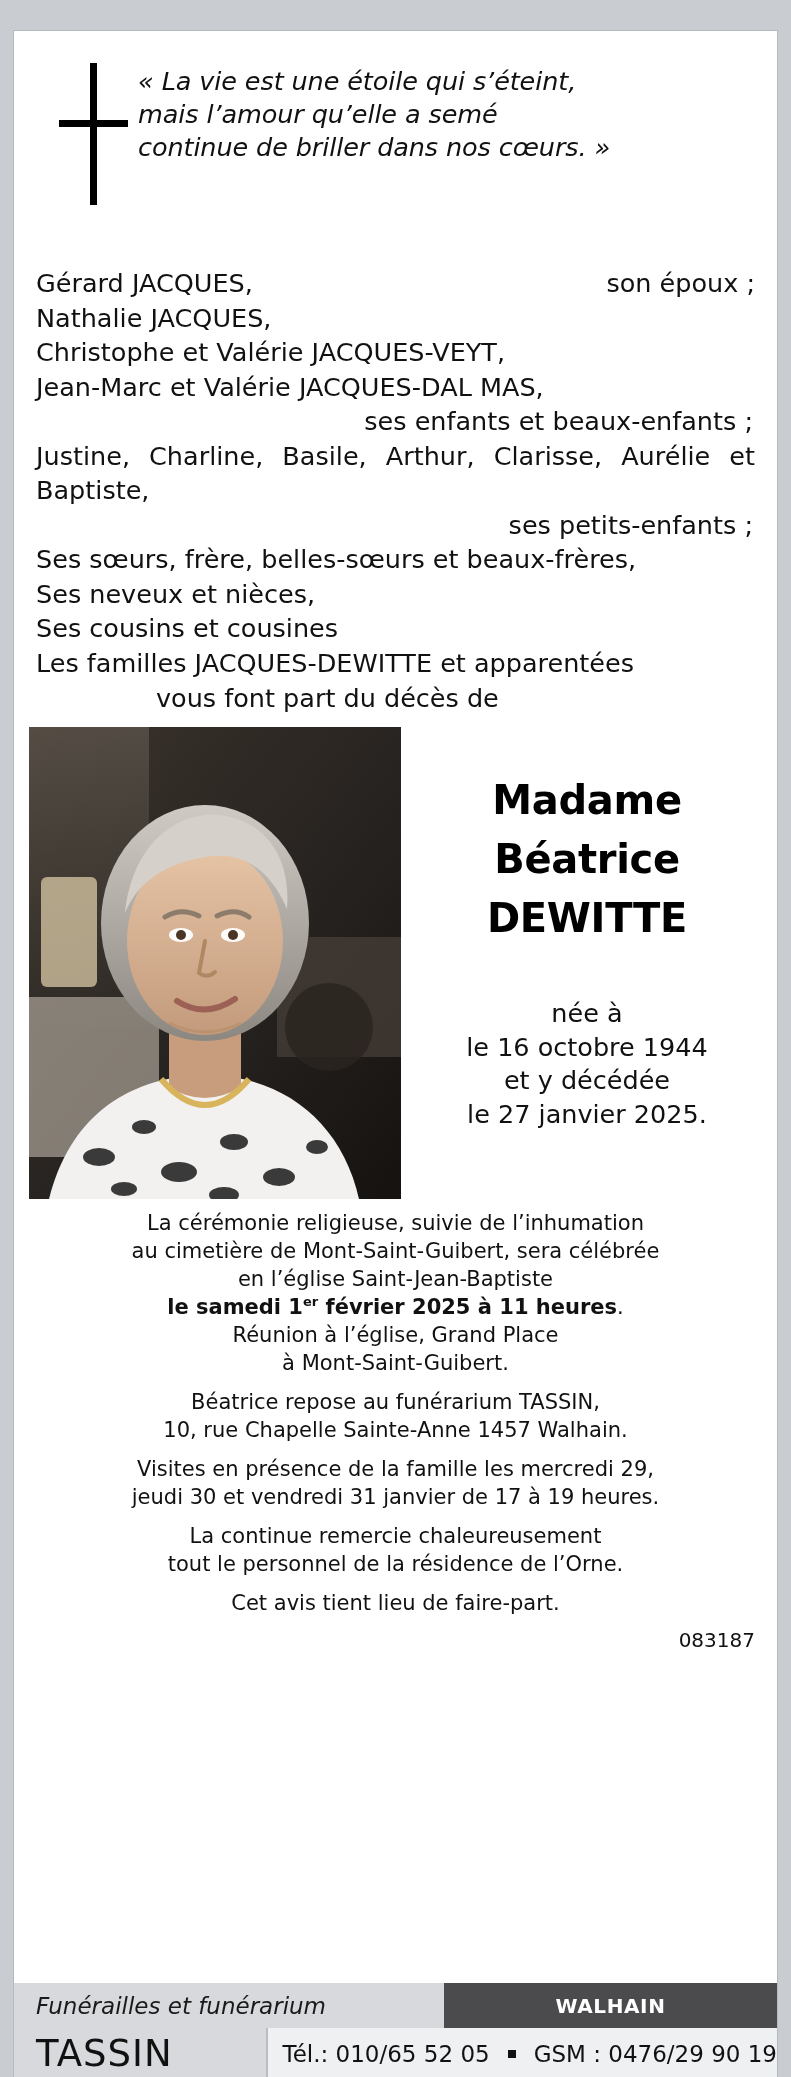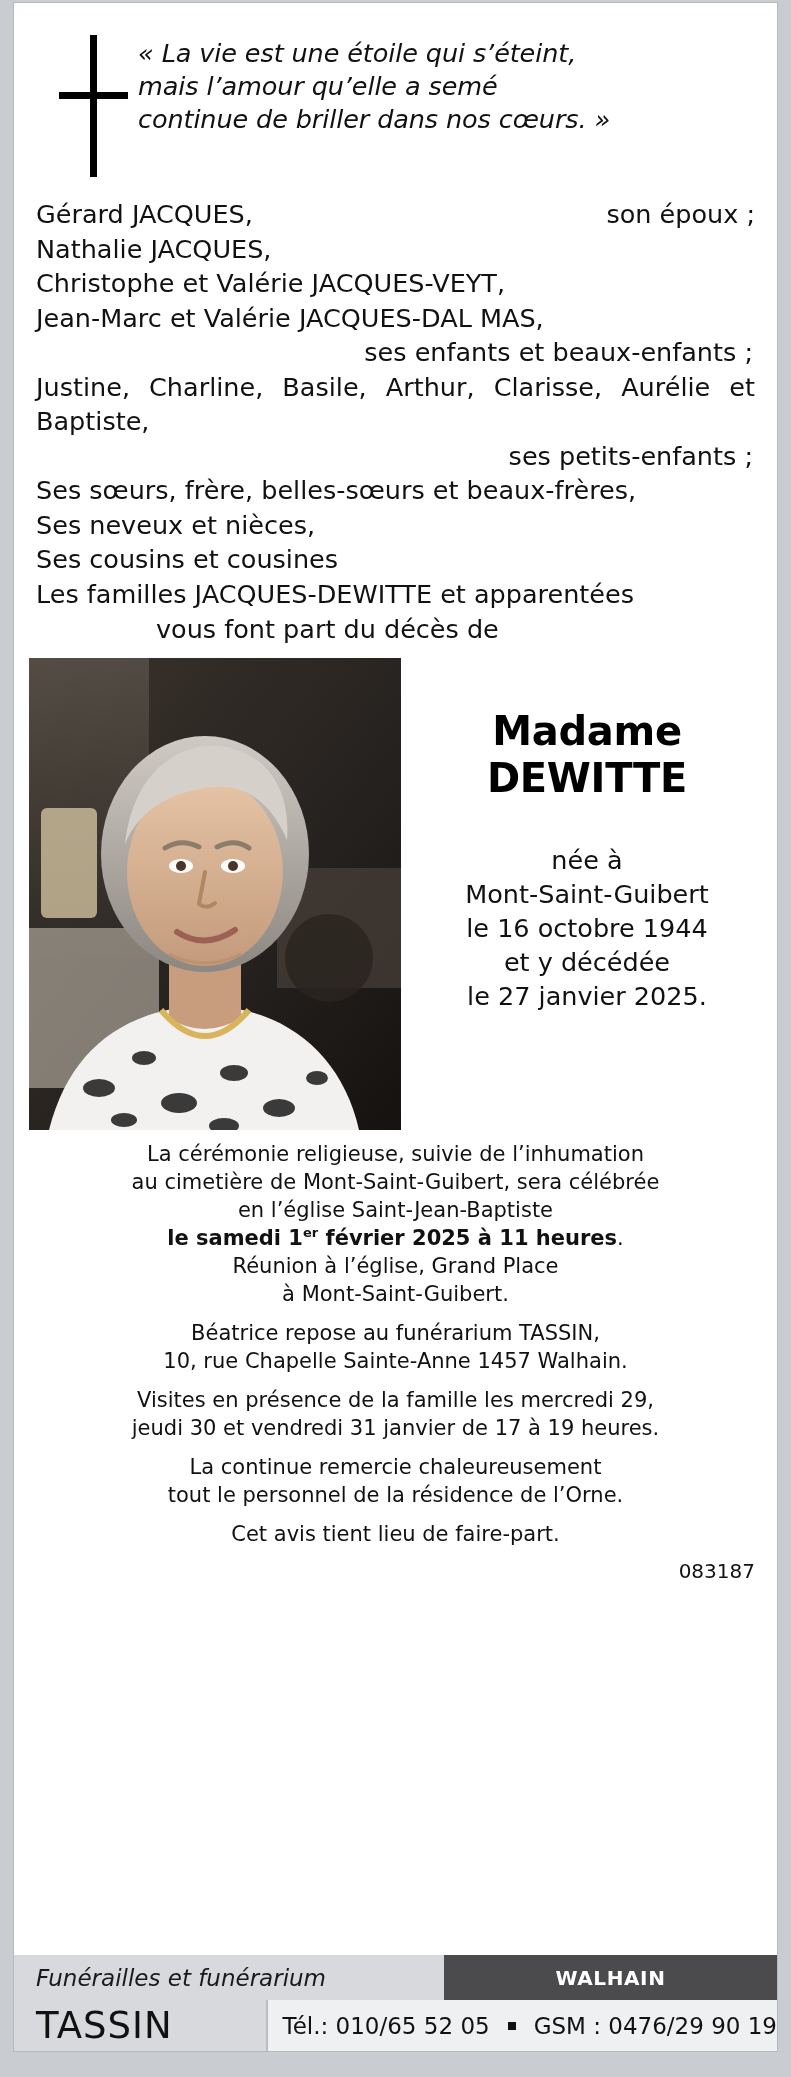--- a/index.html
+++ b/index.html
@@ -7,21 +7,21 @@
     margin: 0;
     padding: 0;
     background: #c9ccd1;
     font-family: "DejaVu Sans", "Liberation Sans", sans-serif;
   }
   .page {
     width: 791px;
     height: 2077px;
     background: #c9ccd1;
     position: relative;
-    padding: 2px 13px 13px 13px;
+    padding: 30px 13px 13px 13px;
   }
   .notice {
     width: 765px;
     height: 2050px;
     background: #ffffff;
     border: 1px solid #b6b9be;
     position: relative;
     overflow: hidden;
     display: flex;
     flex-direction: column;
@@ -70,20 +70,21 @@
     padding: 8px 22px 0 22px;
     font-size: 25.5px;
     line-height: 1.355;
     color: #111;
   }
   .family .row {
     display: flex;
     justify-content: space-between;
     align-items: center;
     white-space: nowrap;
+    margin-top: 41px;
   }
   .family .line { white-space: nowrap; }
   .family .indent-right {
     text-align: right;
     display: block;
     padding-right: 2px;
   }
   .family .justify {
     text-align: justify;
     text-align-last: justify;
@@ -106,20 +107,21 @@
     overflow: hidden;
     background: #2b2622;
   }
   .photo-wrap svg { display: block; width: 100%; height: 100%; }
   .name-col {
     flex: 1;
     text-align: center;
     padding-top: 50px;
     display: flex;
     flex-direction: column;
+    gap: 12px;
   }
   .name-col .title {
     font-weight: bold;
     font-size: 40px;
     line-height: 1.18;
     color: #000;
     letter-spacing: -0.3px;
   }
   .name-col .details {
     margin-top: 42px;
@@ -314,24 +316,24 @@
 
           <path d="M176 214 L170 246 Q178 252 186 245" stroke="#b08763" stroke-width="4" fill="none" stroke-linecap="round"></path>
 
           <path d="M148 274 Q176 292 206 272" stroke="#9c6154" stroke-width="6" fill="none" stroke-linecap="round"></path>
 
           <path d="M140 296 Q176 314 212 296" stroke="#b78a68" stroke-width="3" fill="none" opacity="0.6"></path>
         </svg>
       </div>
       <div class="name-col">
         <div class="title">Madame</div>
+        <div class="title">Béatrice</div>
         <div class="title">DEWITTE</div>
         <div class="details">
           <div>née à</div>
-          <div>Mont-Saint-Guibert</div>
           <div>le 16 octobre 1944</div>
           <div>et y décédée</div>
           <div>le 27 janvier 2025.</div>
         </div>
       </div>
     </div>
 
     <div class="ceremony">
       <p>La cérémonie religieuse, suivie de l’inhumation</p>
       <p>au cimetière de Mont-Saint-Guibert, sera célébrée</p>

